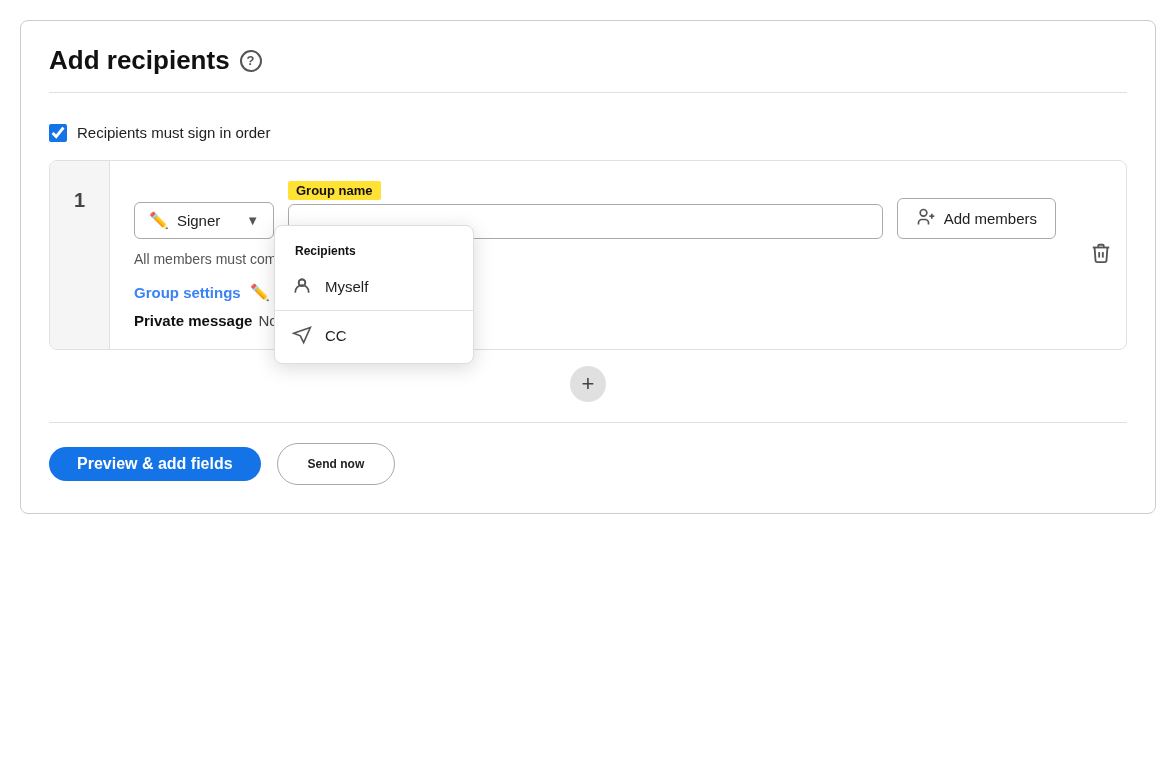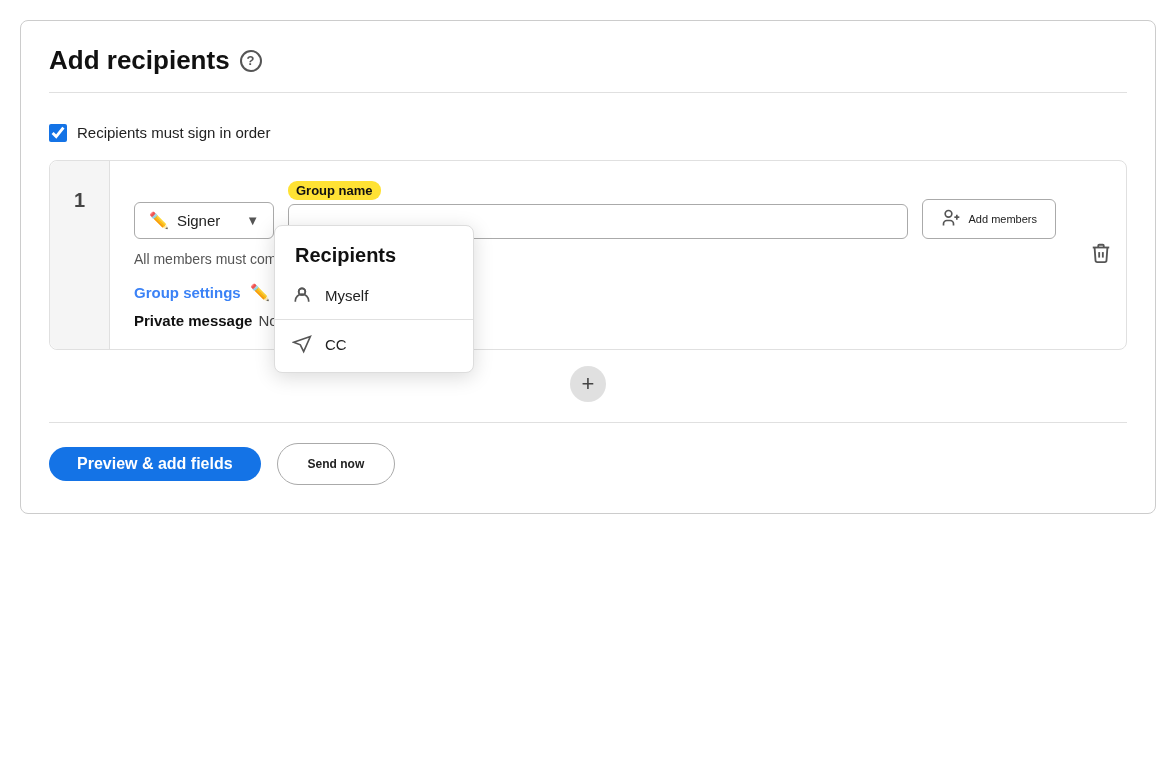--- a/index.html
+++ b/index.html
@@ -125,42 +125,42 @@
       gap: 4px;
       flex: 1;
       position: relative;
     }
     .group-name-label {
       font-size: 13px;
       font-weight: 600;
       color: #111;
       background: #ffe234;
       padding: 2px 8px;
-      border-radius: 9px;
+      border-radius: 2px;
       display: inline-block;
       width: fit-content;
     }
     .group-name-input {
       border: 1px solid #aaa;
       border-radius: 6px;
       padding: 8px 12px;
       font-size: 15px;
       outline: none;
       background: #fff;
       width: 100%;
     }
     .add-members-btn {
       display: flex;
       align-items: center;
       gap: 8px;
       border: 1px solid #aaa;
       border-radius: 6px;
       padding: 8px 18px;
       cursor: pointer;
-      font-size: 11px;
+      font-size: 15px;
       color: #222;
       background: #fff;
       white-space: nowrap;
     }
     .delete-btn {
       display: flex;
       align-items: center;
       justify-content: center;
       padding: 8px 14px;
       cursor: pointer;
@@ -211,21 +211,21 @@
       left: 140px;
       width: 200px;
       background: #fff;
       border: 1px solid #ddd;
       border-radius: 8px;
       box-shadow: 0 4px 20px rgba(0,0,0,0.15);
       z-index: 100;
       padding: 8px 0;
     }
     .dropdown-title {
-      font-size: 20px;
+      font-size: 12px;
       font-weight: 700;
       color: #111;
       padding: 10px 20px 8px 20px;
     }
     .dropdown-item {
       display: flex;
       align-items: center;
       gap: 12px;
       padding: 10px 16px;
       cursor: pointer;

